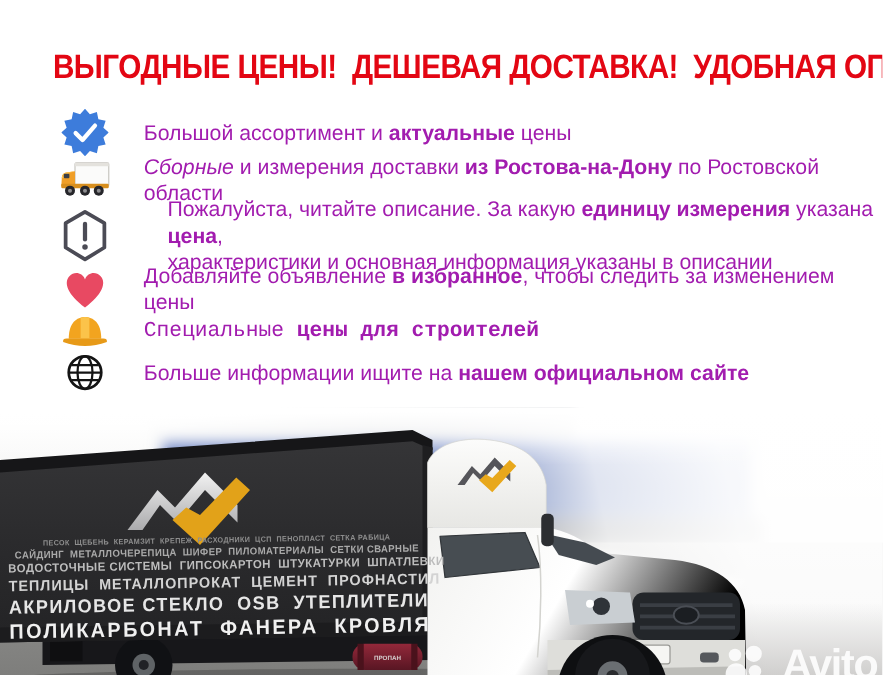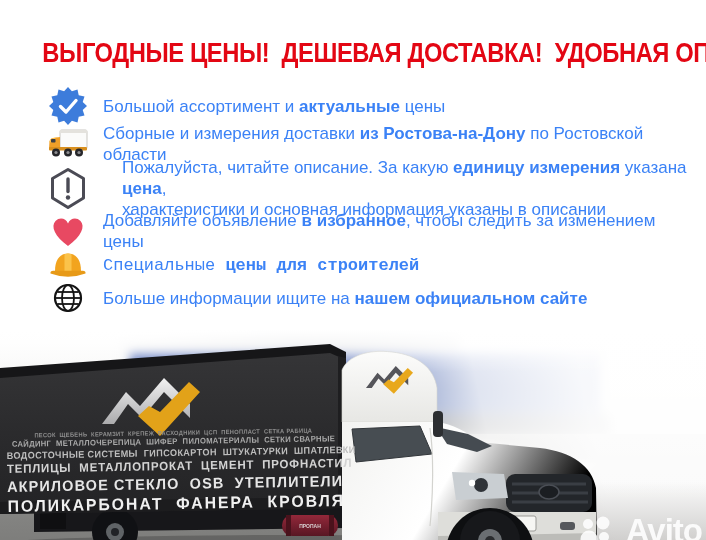--- a/index.html
+++ b/index.html
@@ -7,23 +7,23 @@
           font-family:"Liberation Sans",sans-serif;}
 
   
   .header{position:absolute;top:38px;left:0;width:706px;text-align:center;
           font-weight:700;font-size:27px;color:#e30613;white-space:pre;
           transform:scaleX(0.88);transform-origin:center;letter-spacing:-0.5px;}
 
   
   .feature{position:absolute;left:46px;display:flex;align-items:center;gap:9px;}
   .ficon{width:44px;min-width:44px;display:flex;justify-content:center;align-items:center;}
-  .ftext{margin:4px;font-size:17px;line-height:21px;color:#3b82f6;white-space:pre-line;width:570px;}
+  .ftext{margin:16px;font-size:17px;line-height:21px;color:#a21caf;white-space:pre-line;width:570px;}
   .ftext span.b{font-weight:700;}
-  .ftext span.i{}
+  .ftext span.i{font-style:italic;}
   .f1{top:86px;height:40px;}
   .f2{top:125px;height:38px;}
   .f3{top:164px;height:48px;gap:28px;}
   .f4{top:212px;height:38px;}
   .f5{top:247px;height:36px;font-family:Liberation Mono, monospace;}
   .f6{top:282px;height:32px;}
 
   
   .photo{position:absolute;top:326px;left:0;width:706px;height:226px;overflow:hidden;}
   .photo *{position:absolute;}

